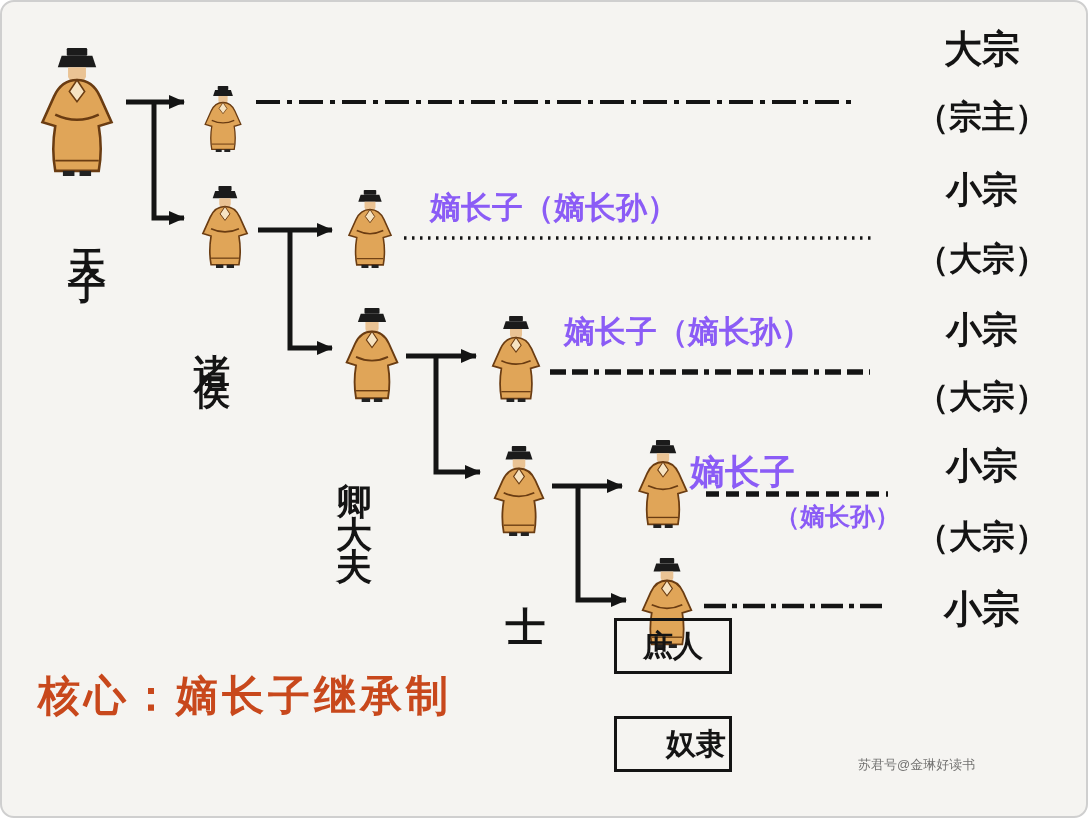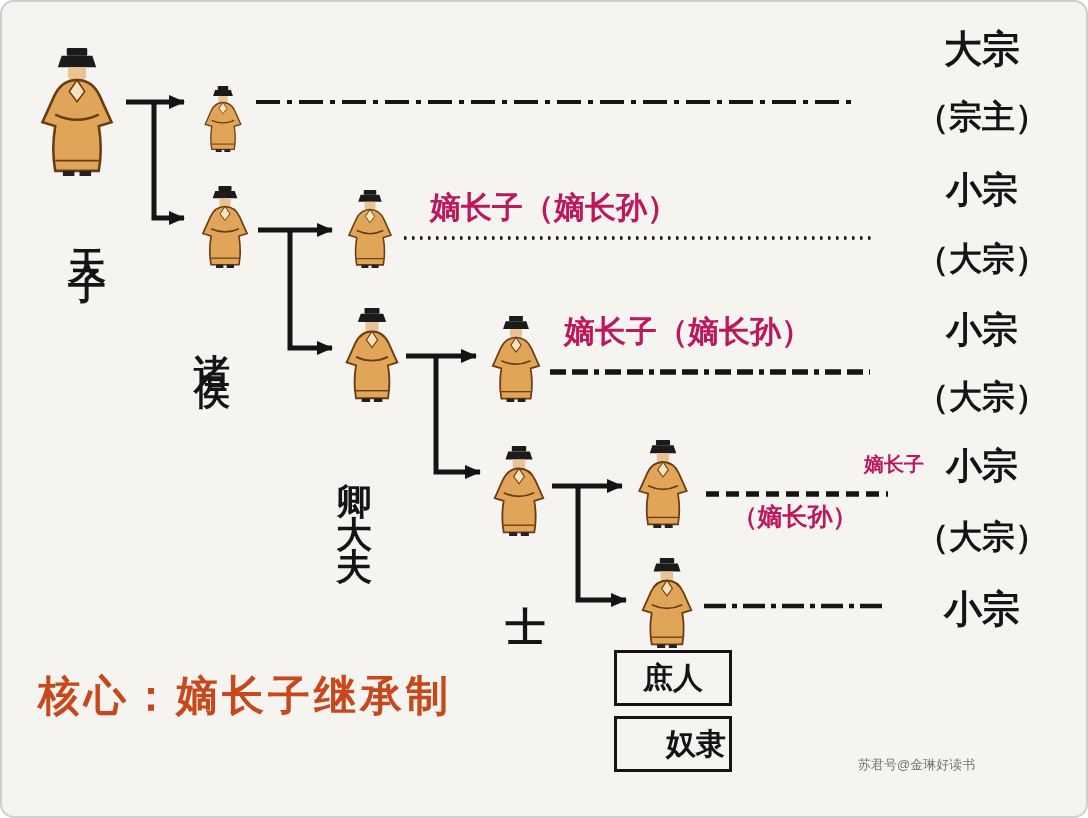--- a/index.html
+++ b/index.html
@@ -12,21 +12,21 @@
   .dashA { stroke:#141414; stroke-width:4;   fill:none; stroke-dasharray:24 7 5 7; }
   .dotB  { stroke:#141414; stroke-width:3.5; fill:none; stroke-dasharray:2.5 5.5; }
   .dashC { stroke:#141414; stroke-width:5.5; fill:none; stroke-dasharray:16 6 16 6 5 6; }
   .dashD { stroke:#141414; stroke-width:5.5; fill:none; stroke-dasharray:13 7; }
   .dashE { stroke:#141414; stroke-width:4.5; fill:none; stroke-dasharray:22 6 5 6; }
   .fig { position:absolute; }
   .vlabel {
     position:absolute; writing-mode:vertical-rl; text-orientation:upright;
     font-weight:700; color:#141414; line-height:1;
   }
-  .hlabel { position:absolute; font-weight:700; color:#be185d; white-space:nowrap; line-height:1; }
+  .hlabel { position:absolute; font-weight:700; color:#8b5cf6; white-space:nowrap; line-height:1; }
   .rlabel {
     position:absolute; left:868px; width:224px; text-align:center;
     font-weight:700; color:#141414; white-space:nowrap; line-height:1;
   }
   .classbox {
     position:absolute; left:612px; width:118px; height:56px; box-sizing:border-box;
     border:3px solid #141414; display:flex; align-items:center; justify-content:center;
     font-size:30px; font-weight:700; color:#141414; background:transparent;
   }
   .core { position:absolute; left:36px; top:666px; font-size:42px; font-weight:700; letter-spacing:4px; white-space:nowrap;text-align:center; }
@@ -102,34 +102,34 @@
       <use href="#official" xlink:href="#official"></use>
     </svg>
 
   <div class="vlabel" style="left:66px;  top:216px; font-size:38px; letter-spacing:20px;">天子</div>
   <div class="vlabel" style="left:192px; top:322px; font-size:36px; letter-spacing:22px;">诸侯</div>
   <div class="vlabel" style="left:334px; top:452px; font-size:36px; letter-spacing:32px;">卿大夫</div>
   <div class="vlabel" style="left:504px; top:572px; font-size:40px;">士</div>
 
   <div class="hlabel" style="left:428px; top:190px; font-size:31px;">嫡长子（嫡长孙）</div>
   <div class="hlabel" style="left:562px; top:314px; font-size:31px;">嫡长子（嫡长孙）</div>
-  <div class="hlabel" style="left:712px; top:452px; width:210px; text-align:right; font-size:20px;">嫡长子</div>
-  <div class="hlabel" style="left:688px; top:502px; width:210px; text-align:center; font-size:25px;">（嫡长孙）</div>
+  <div class="hlabel" style="left:688px; top:452px; width:210px; text-align:left; font-size:35px;">嫡长子</div>
+  <div class="hlabel" style="left:688px; top:502px; width:210px; text-align:right; font-size:25px;">（嫡长孙）</div>
 
   <div class="rlabel" style="top:28px;  font-size:38px;">大宗</div>
   <div class="rlabel" style="top:98px;  font-size:33px;">（宗主）</div>
   <div class="rlabel" style="top:170px; font-size:36px;">小宗</div>
   <div class="rlabel" style="top:240px; font-size:33px;">（大宗）</div>
   <div class="rlabel" style="top:310px; font-size:36px;">小宗</div>
   <div class="rlabel" style="top:378px; font-size:33px;">（大宗）</div>
   <div class="rlabel" style="top:446px; font-size:36px;">小宗</div>
   <div class="rlabel" style="top:518px; font-size:33px;">（大宗）</div>
   <div class="rlabel" style="top:588px; font-size:38px;">小宗</div>
 
-  <div class="classbox" style="top:648px;">
+  <div class="classbox" style="top:616px;">
     <span>庶人</span>
   </div>
   <div class="classbox" style="top:714px;padding-left:46px;">
     <span>奴隶</span>
   </div>
 
   <div class="core" style="color: rgb(200, 72, 28);">核心：嫡长子继承制</div>
 
   <div class="watermark">苏君号@金琳好读书</div>
 

